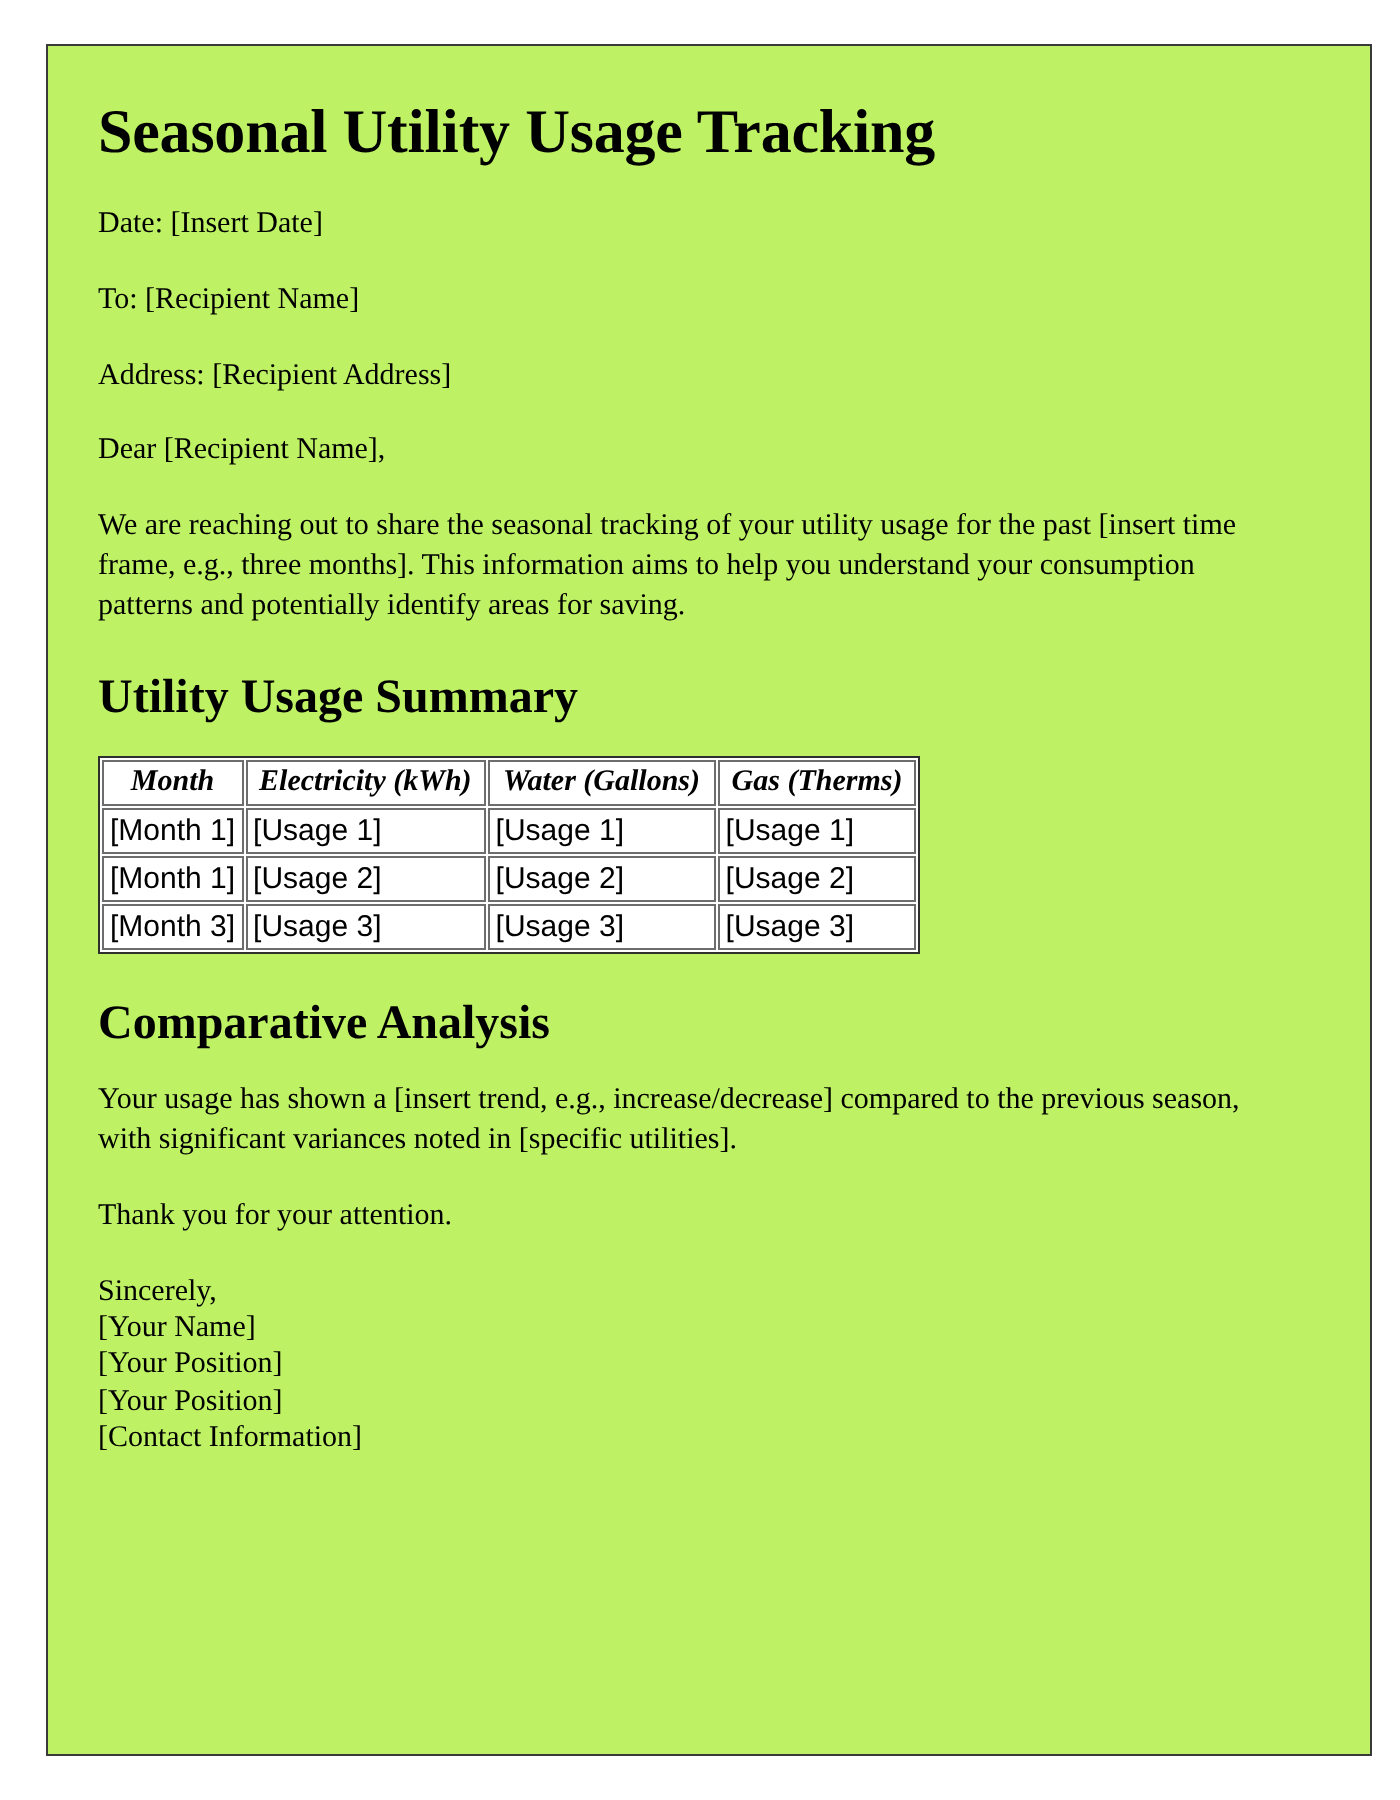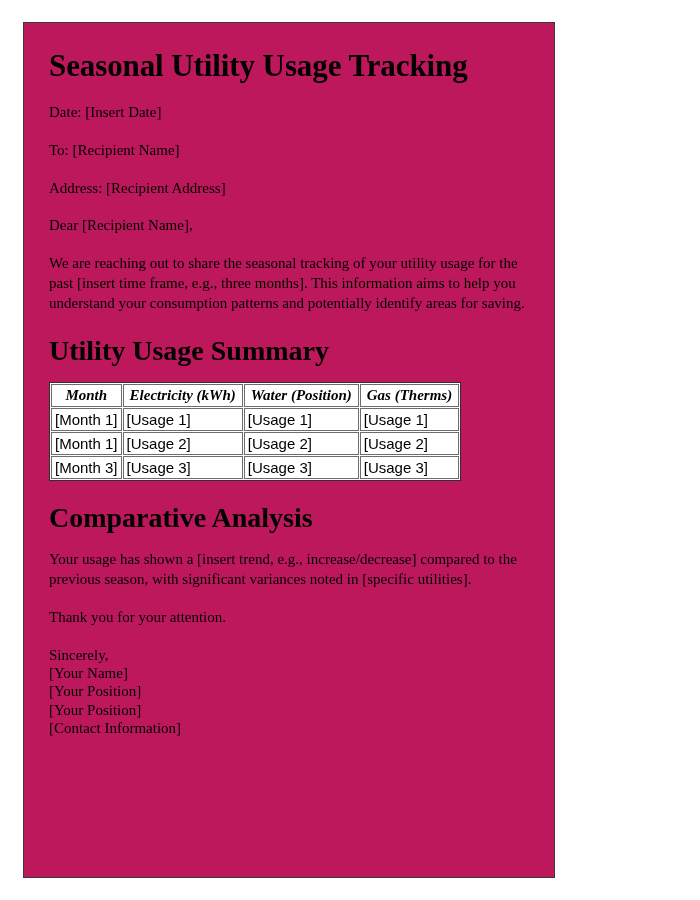--- a/index.html
+++ b/index.html
@@ -12,43 +12,43 @@
     height: 900px;
     overflow: hidden;
     font-family: "Liberation Serif", "DejaVu Serif", serif;
     color: #000000;
   }
 
   .page-frame {
     position: absolute;
     left: 23px;
     top: 22px;
-    width: 532px;
+    width: 663px;
     height: 856px;
     border: 1px solid #3a3a3a;
     box-sizing: border-box;
-    background: #be185d;
+    background: #bef264;
   }
 
   .page-body {
     padding: 26px 24px 0 25px;
   }
 
   h1.doc-title {
     font-family: "Liberation Serif", "DejaVu Serif", serif;
     font-size: 31px;
     font-weight: bold;
     line-height: 1.1;
     margin: 0 0 20px 0;
     letter-spacing: -0.1px;
   }
 
   h2.section-heading {
     font-family: "Liberation Serif", "DejaVu Serif", serif;
-    font-size: 28px;
+    font-size: 24px;
     font-weight: bold;
     line-height: 1.1;
     margin: 22px 0 16px 0;
   }
 
   p.meta-line {
     font-size: 15px;
     line-height: 1.32;
     margin: 0 0 18px 0;
   }
@@ -119,21 +119,21 @@
     <p class="block-para">We are reaching out to share the seasonal tracking of your utility usage for the past [insert time frame, e.g., three months]. This information aims to help you understand your consumption patterns and potentially identify areas for saving.</p>
 
     <h2 class="section-heading">Utility Usage Summary</h2>
 
     <div class="summary-block">
       <table class="usage-table">
         <thead>
           <tr>
             <th>Month</th>
             <th>Electricity (kWh)</th>
-            <th>Water (Position)</th>
+            <th>Water (Gallons)</th>
             <th>Gas (Therms)</th>
           </tr>
         </thead>
         <tbody>
           <tr>
             <td class="col-month">[Month 1]</td>
             <td class="col-elec">[Usage 1]</td>
             <td class="col-water">[Usage 1]</td>
             <td class="col-gas">[Usage 1]</td>
           </tr>

